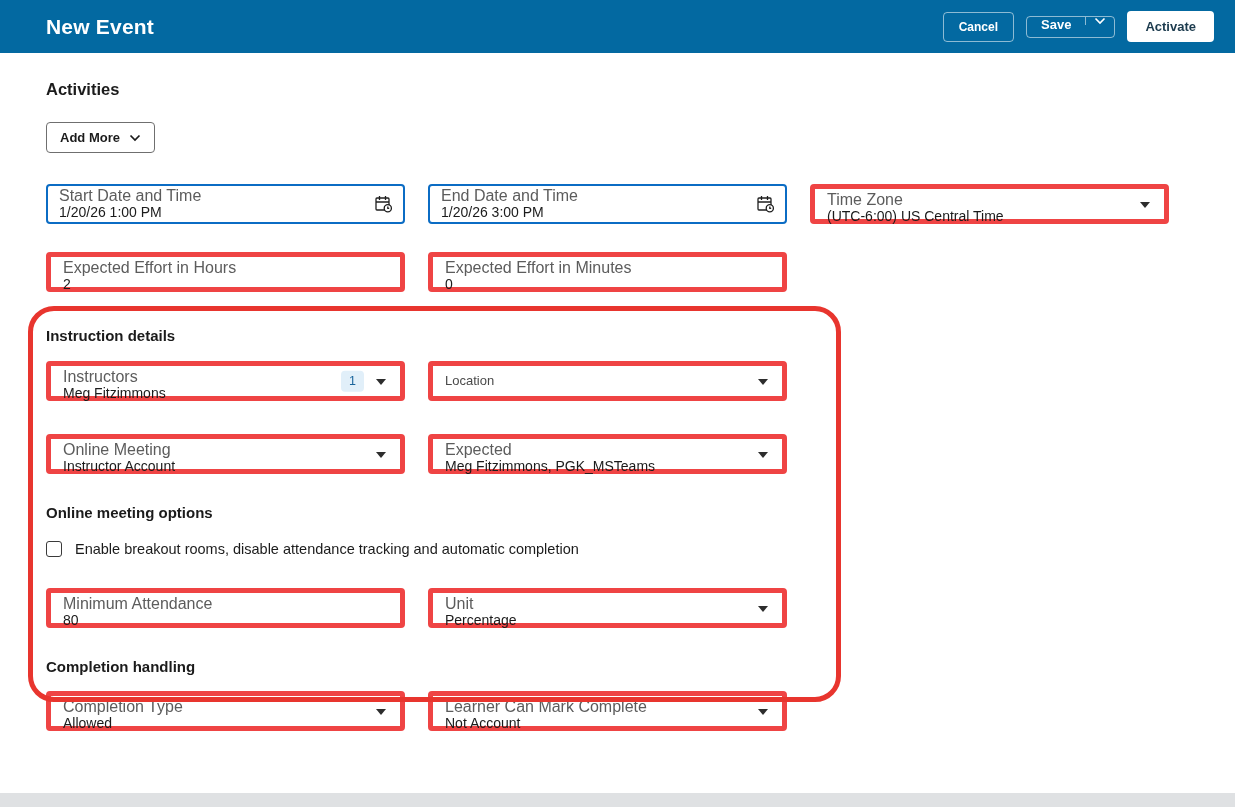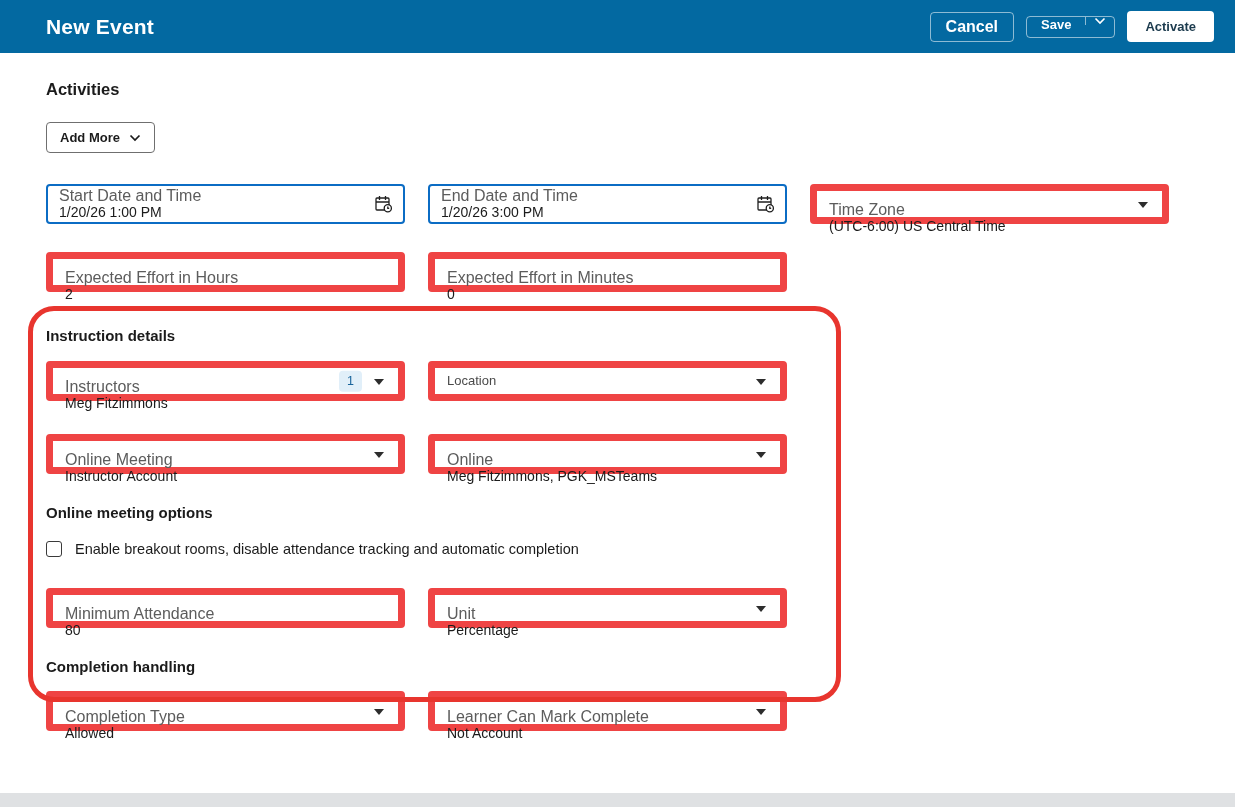--- a/index.html
+++ b/index.html
@@ -30,21 +30,21 @@
     margin-left: auto;
     display: flex;
     align-items: center;
     gap: 12px;
   }
   .btn-ghost {
     background: transparent;
     border: 1px solid rgba(255,255,255,0.55);
     color: #ffffff;
     font-family: inherit;
-    font-size: 16px;
+    font-size: 12px;
     font-weight: 700;
     height: 30px;
     padding: 0 15px;
     border-radius: 4px;
     cursor: pointer;
   }
   .split-btn {
     display: flex;
     align-items: flex-start;
     height: 22px;
@@ -117,24 +117,24 @@
 
   .form-row {
     margin-left: 46px;
     display: flex;
     gap: 23px;
   }
   .field {
     position: relative;
     width: 359px;
     height: 40px;
-    border: 7px solid #ef4444;
+    border: 5px solid #ef4444;
     border-radius: 4px;
     background: #fff;
-    padding: 12px 12px 0 12px;
+    padding: 4px 12px 0 12px;
     cursor: pointer;
   }
   .field.focus-blue {
     border: 2px solid #0b6cc4;
     padding: 3px 11px 0 11px;
   }
   .field .mini-label {
     display: block;
     font-size: 16px;
     line-height: 14px;
@@ -352,21 +352,21 @@
     </div>
   </div>
 
   <div class="form-row mt-33">
     <div class="field">
       <span class="mini-label">Online Meeting</span>
       <span class="value">Instructor Account</span>
       <span class="caret-down"></span>
     </div>
     <div class="field">
-      <span class="mini-label">Online</span>
+      <span class="mini-label">Expected</span>
       <span class="value">Meg Fitzimmons, PGK_MSTeams</span>
       <span class="caret-down"></span>
     </div>
   </div>
 
   
   <h3 class="section-heading mt-30">Online meeting options</h3>
 
   <div class="checkbox-row mt-19">
     <span class="checkbox"></span>

